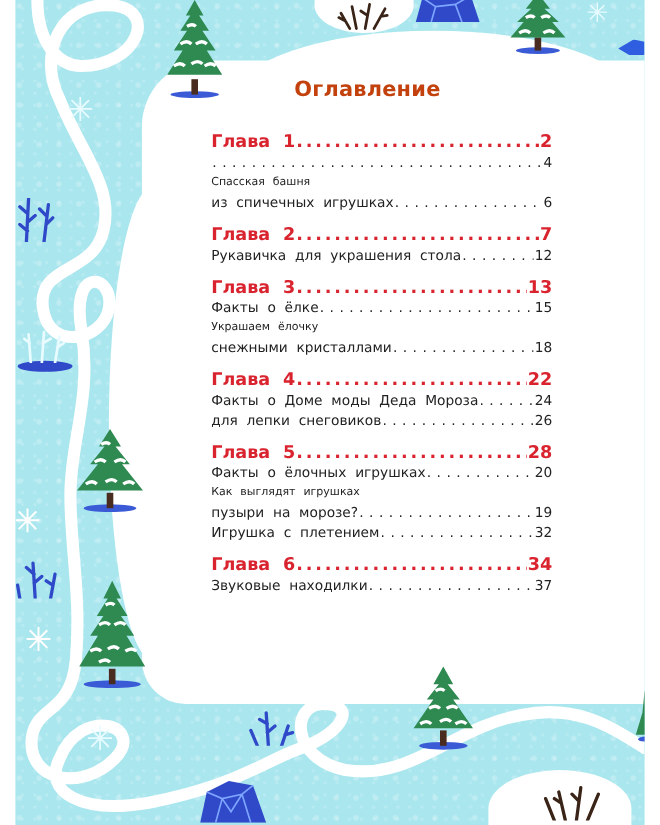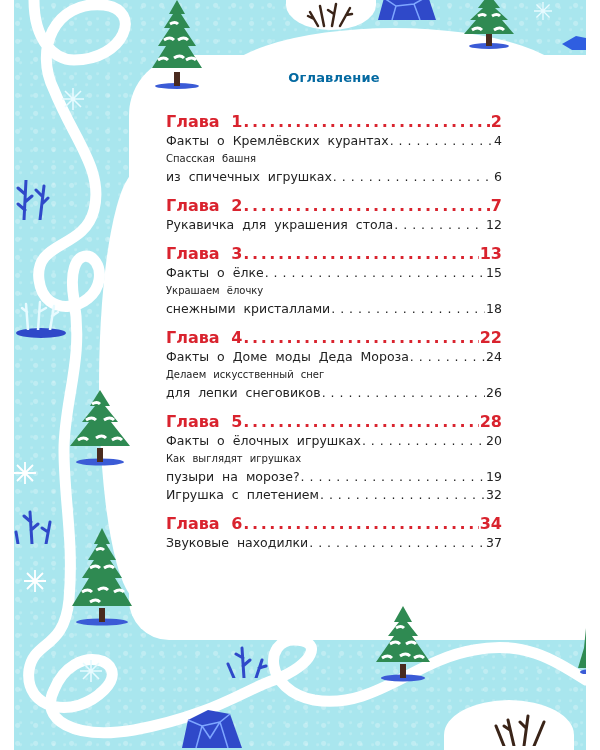--- a/index.html
+++ b/index.html
@@ -36,24 +36,24 @@
   svg.path-layer { position: absolute; left: 0; top: 0; }
 
   .deco { position: absolute; }
   .tree svg, .rock svg, .bush svg, .twig svg, .flake svg { display: block; }
 
   
   .toc {
     position: absolute; left: 152px; top: 70px; width: 336px;
   }
   .toc-title {
-    text-align: center; color: #0369a1; font-size: 13px; font-weight: bold;
+    text-align: center; color: #c2410c; font-size: 19px; font-weight: bold;
     margin: 0 0 26px 0; letter-spacing: 0.2px;
   }
-  .chapter { margin-bottom: 9px; }
+  .chapter { margin-bottom: 9px; margin-left: 26px; }
   .row {
     display: flex; align-items: baseline; white-space: nowrap;
   }
   .row .t { flex: 0 0 auto; }
   .row .dots {
     flex: 1 1 auto; overflow: hidden; margin: 0 1px;
   }
   .row .dots::after {
     content: ". . . . . . . . . . . . . . . . . . . . . . . . . . . . . . . . . . . . . . . . . . . . . . . . . . . . . . . . . . . . . . . . . . . . . . . . . . . . . . . . . . . . . . . . . . . .";
     letter-spacing: -1.5px;
@@ -249,21 +249,20 @@
   <div class="toc">
     <div class="toc-title">Оглавление</div>
 
     <div class="chapter">
       <div class="row ch-row">
         <span class="t">Глава 1</span>
         <span class="dots"></span>
         <span class="p">2</span>
       </div>
       <div class="row it-row">
-        <span class="t">Факты о Кремлёвских курантах</span>
         <span class="dots"></span>
         <span class="p">4</span>
       </div>
       <div>
         <div class="it-line">Спасская башня</div>
         <div class="row it-row">
           <span class="t">из спичечных игрушках</span>
           <span class="dots"></span>
           <span class="p">6</span>
         </div>
@@ -309,21 +308,20 @@
         <span class="t">Глава 4</span>
         <span class="dots"></span>
         <span class="p">22</span>
       </div>
       <div class="row it-row">
         <span class="t">Факты о Доме моды Деда Мороза</span>
         <span class="dots"></span>
         <span class="p">24</span>
       </div>
       <div>
-        <div class="it-line">Делаем искусственный снег</div>
         <div class="row it-row">
           <span class="t">для лепки снеговиков</span>
           <span class="dots"></span>
           <span class="p">26</span>
         </div>
       </div>
     </div>
 
     <div class="chapter">
       <div class="row ch-row">

